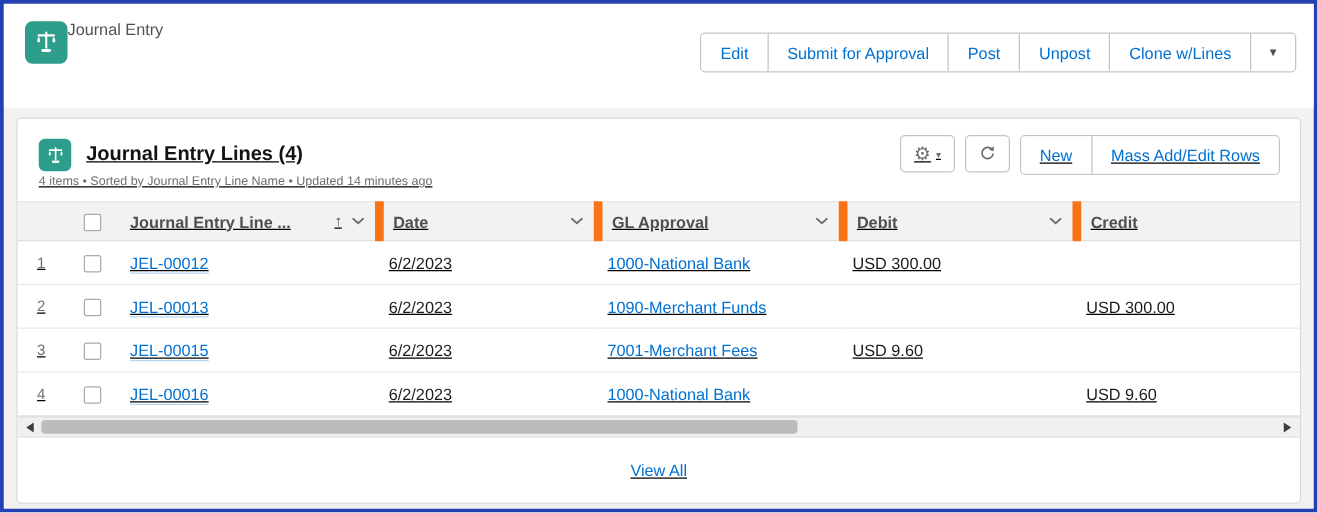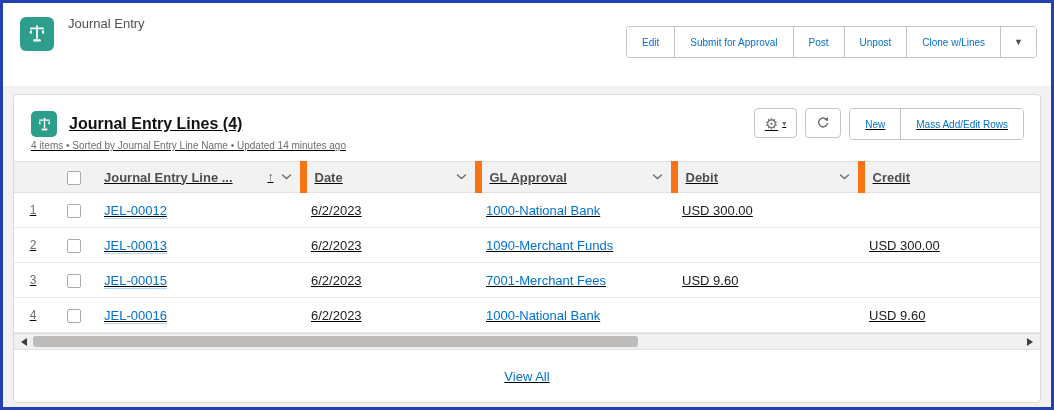--- a/index.html
+++ b/index.html
@@ -5,31 +5,31 @@
   * { box-sizing: border-box; margin: 0; padding: 0; }
   html,body { width:1054px; height:410px; }
   body { font-family:"Liberation Sans", sans-serif; background:#fff; }
 
   .frame { width:1054px; height:410px; border:3px solid #2341b2; background:#f3f2f2;
            display:flex; flex-direction:column; overflow:hidden; }
 
   
   .record-header { background:#fff; height:83px; flex:none; display:flex;
                    justify-content:space-between; padding:12px 14px 0 17px; }
-  .rh-left { display:flex; gap:14px; }
+  .rh-left { display:flex; }
   .entity-icon { width:34px; height:34px; border-radius:6px; background:#2e9e8c;
                  display:flex; align-items:center; justify-content:center; flex:none; margin-top:2px; }
   .entity-label { font-size:13px; color:#53504e; line-height:17px; }
   .record-title { font-size:16px; font-weight:bold; color:#121212; line-height:21px; max-width:300px; }
 
   .action-area { margin-top:11px; }
   .btn-group { display:inline-flex; border:1px solid #c6c4c2; border-radius:4px;
                background:#fff; overflow:hidden; }
   .btn { border:none; border-left:1px solid #c6c4c2; background:#fff; color:#0070d2;
-         font-family:"Liberation Sans",sans-serif; font-size:10px; height:30px;
+         font-family:"Liberation Sans",sans-serif; font-size:13px; height:30px;
          padding:0 15px; cursor:pointer; white-space:nowrap; }
   .btn:first-child { border-left:none; }
   .btn.more { color:#514f4d; font-size:9px; padding:0 13px; }
 
   
   .page-body { flex:1; padding:8px 10px 4px; }
   .card { background:#fff; border:1px solid #dddbda; border-radius:4px; height:100%;
           display:flex; flex-direction:column; overflow:hidden;text-decoration:underline; }
 
   .card-header { display:flex; justify-content:space-between; padding:13px 16px 0 17px; }

